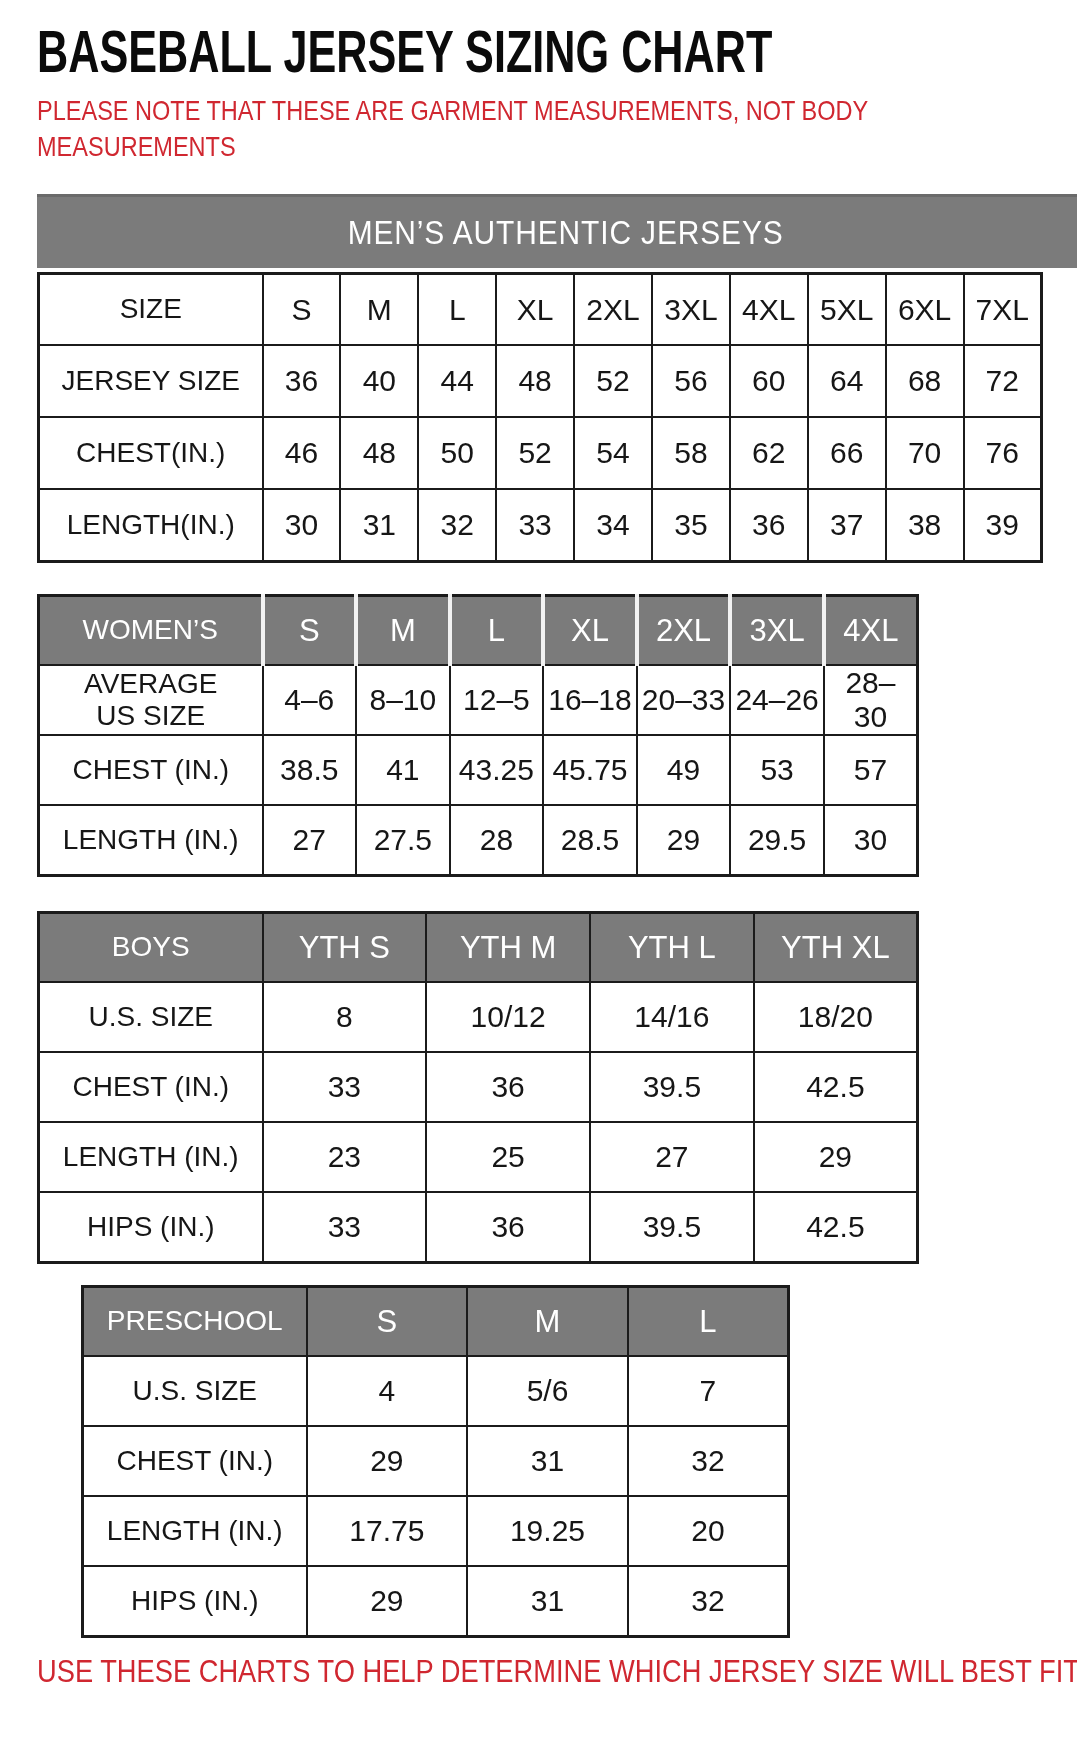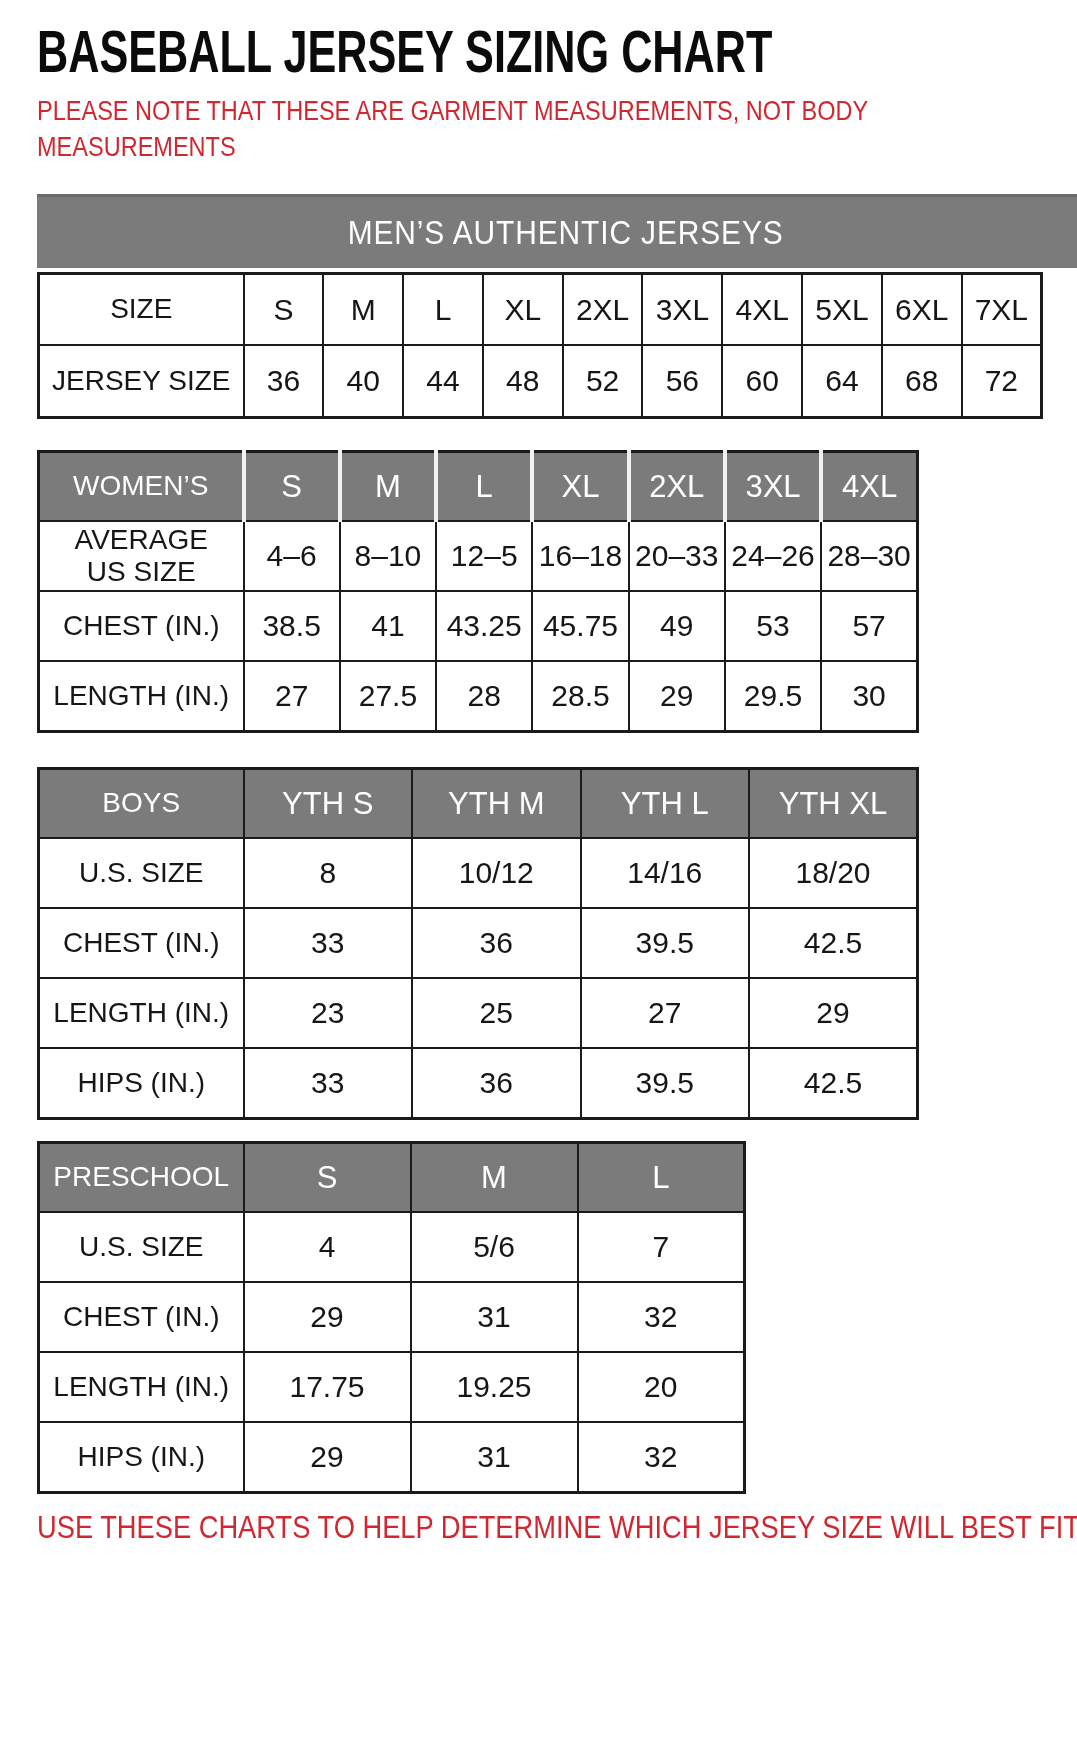--- a/index.html
+++ b/index.html
@@ -23,28 +23,28 @@
     border-top:3px solid #6a6a6a;
   }
   .banner span{color:#ffffff;font-size:34px;letter-spacing:1px;transform:scaleX(0.88);white-space:nowrap;}
 
   table.tbl{border-collapse:collapse;table-layout:fixed;border:3px solid var(--border);}
   .tbl th,.tbl td{
     border:2px solid var(--border);text-align:center;vertical-align:middle;
     padding:0 4px;font-size:30px;font-weight:normal;color:#161616;box-sizing:border-box;
     overflow:hidden;
   }
-  .tbl th:first-child,.tbl td:first-child{width:205px;font-size:28px;white-space:pre-line;line-height:1.15;}
+  .tbl th:first-child,.tbl td:first-child{width:224px;font-size:28px;white-space:pre-line;line-height:1.15;}
   .tbl tr{height:70px;}
 
   .t-mens{width:1006px;margin-top:4px;}
   .t-mens tr{height:72px;}
   .t-womens{width:882px;margin-top:31px;}
   .t-boys{width:882px;margin-top:34px;}
-  .t-pre{width:709px;margin-top:21px;}
+  .t-pre{width:709px;margin-top:21px;margin-left:44px;}
 
   tr.gray th{background:var(--gray);color:#ffffff;font-size:31px;}
   tr.gray th:first-child{color:#ffffff;}
   .sep-light tr.gray th + th{border-left:4px solid #f2f2f2;}
 
   .footer{
     margin-top:16px;color:var(--red);font-size:31px;
     transform:scaleX(0.88);transform-origin:left top;white-space:nowrap;
   }
 </style>
@@ -87,20 +87,46 @@
           <td>40</td>
           <td>44</td>
           <td>48</td>
           <td>52</td>
           <td>56</td>
           <td>60</td>
           <td>64</td>
           <td>68</td>
           <td>72</td>
         </tr>
+        <tr>
+          <td>CHEST(IN.)</td>
+          <td>46</td>
+          <td>48</td>
+          <td>50</td>
+          <td>52</td>
+          <td>54</td>
+          <td>58</td>
+          <td>62</td>
+          <td>66</td>
+          <td>70</td>
+          <td>76</td>
+        </tr>
+        <tr>
+          <td>LENGTH(IN.)</td>
+          <td>30</td>
+          <td>31</td>
+          <td>32</td>
+          <td>33</td>
+          <td>34</td>
+          <td>35</td>
+          <td>36</td>
+          <td>37</td>
+          <td>38</td>
+          <td>39</td>
+        </tr>
       </tbody>
     </table>
 
   <table class="tbl t-womens sep-light">
       <thead>
         <tr class="gray">
           <th>WOMEN’S</th>
           <th>S</th>
           <th>M</th>
           <th>L</th>

